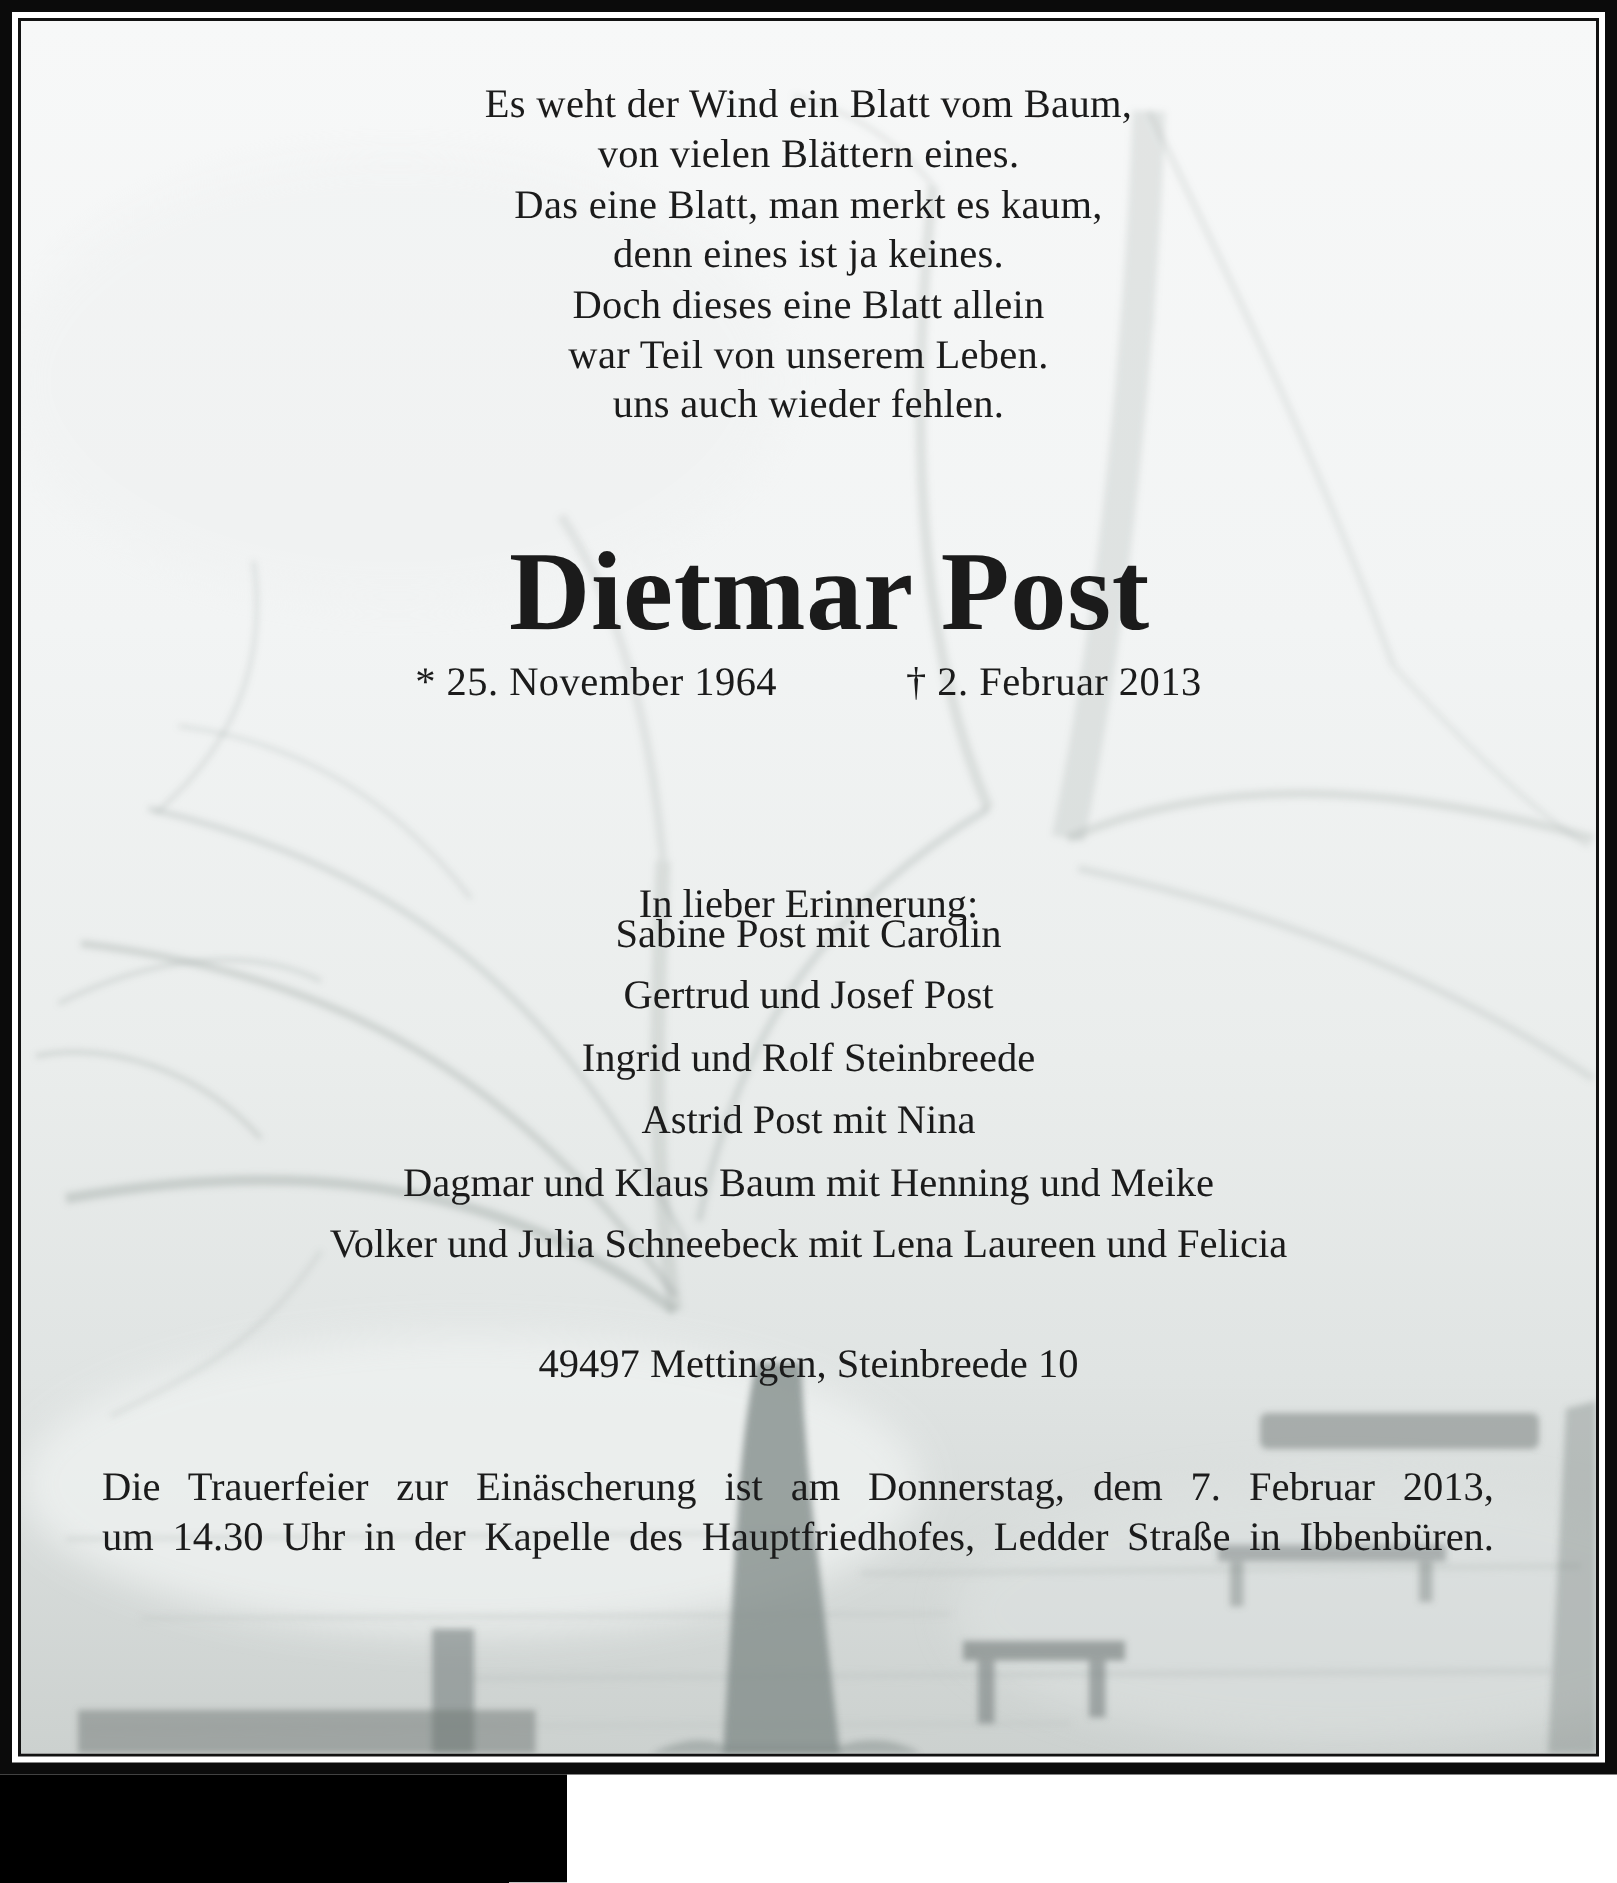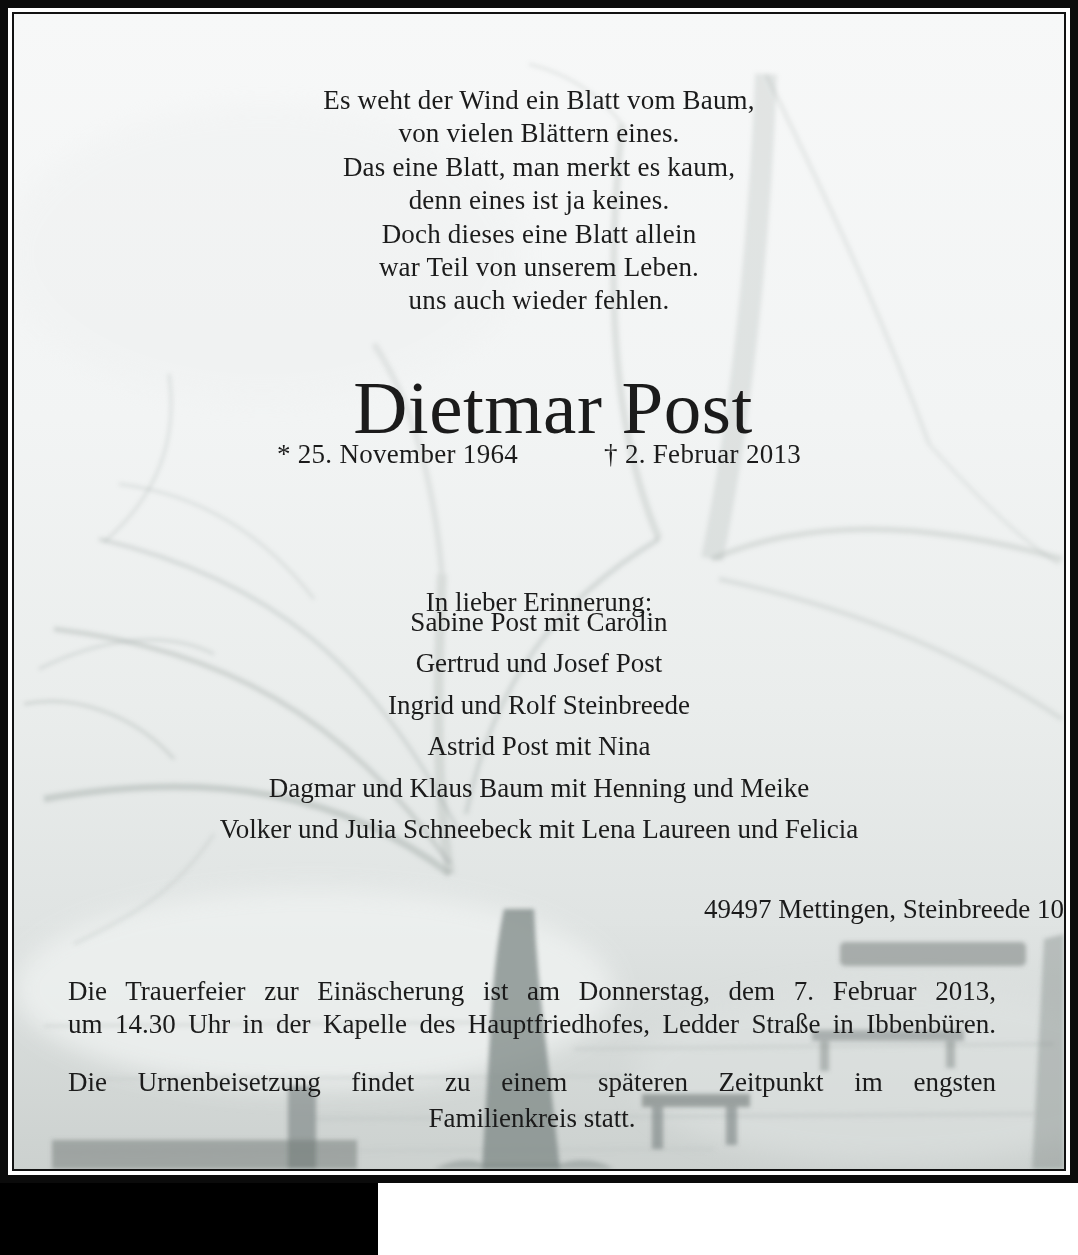--- a/index.html
+++ b/index.html
@@ -28,26 +28,25 @@
     position:absolute; left:0; top:0;
     width:100%; height:100%;
     display:block;
   }
   .layer { position:absolute; left:0; right:0; }
   .poem {
     top:39px;
     font-size:27px; line-height:33.4px;
     text-align:center;
     letter-spacing:0.2px;
-    margin-top:31px;
   }
   .name {
-    top:354px;
+    top:341px;
     font-size:75px; line-height:80px;
-    font-weight:normal;
+    font-weight:bold;
     text-align:center;
     letter-spacing:0.5px;
     margin-left:28px;
   }
   .dates {
     top:424px;
     font-size:27px; line-height:33px;
     display:flex; justify-content:center; gap:86px;
     letter-spacing:0.3px;
   }
@@ -58,21 +57,21 @@
     margin-top:35px;
   }
   .mourners {
     top:588px;
     font-size:27px; line-height:41.4px;
     text-align:center;
   }
   .address {
     top:879px;
     font-size:27px; line-height:33px;
-    text-align:right;
+    text-align:center;
   }
   .para {
     position:absolute; left:54px; right:68px;
     font-size:27px; line-height:33.4px;
   }
   .para1 { top:961px; }
   .para2 { top:1050px; line-height:36px; }
   .jline { text-align:justify; text-align-last:justify; }
   .cline { text-align:center; text-align-last:center; }
   .redact {
@@ -189,21 +188,17 @@
       <div>Volker und Julia Schneebeck mit Lena Laureen und Felicia</div>
     </div>
 
     <div class="layer address">49497 Mettingen, Steinbreede 10</div>
 
     <div class="para para1">
       <div class="jline">Die Trauerfeier zur Einäscherung ist am Donnerstag, dem 7. Februar 2013,</div>
       <div class="jline">um 14.30 Uhr in der Kapelle des Hauptfriedhofes, Ledder Straße in Ibbenbüren.</div>
     </div>
 
-    <div class="para para2">
-      <div class="jline">Die Urnenbeisetzung findet zu einem späteren Zeitpunkt im engsten</div>
-      <div class="cline">Familienkreis statt.</div>
-    </div>
 
   </div>
 </div>
 
 <div class="redact"></div>
 
 </body></html>

